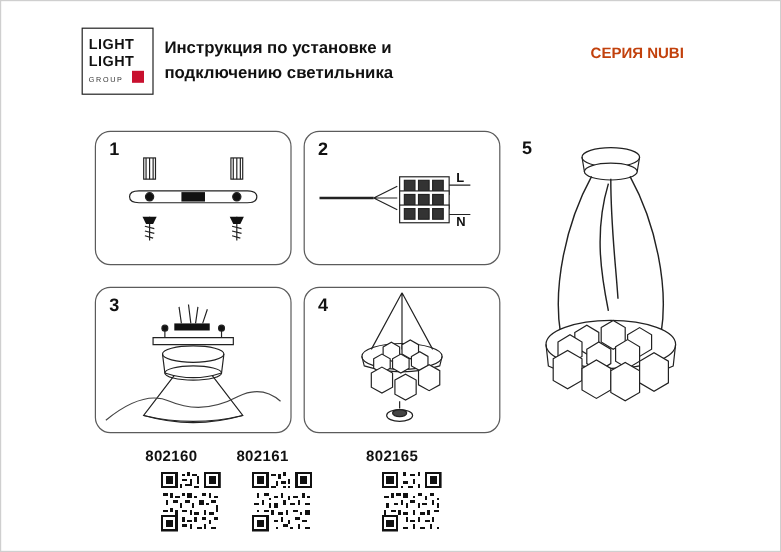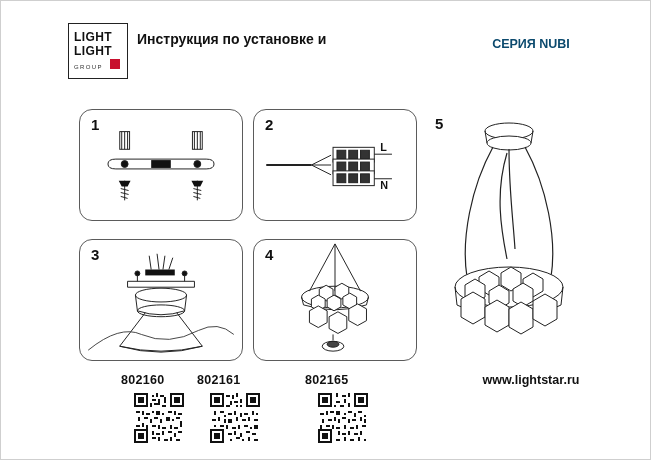--- a/index.html
+++ b/index.html
@@ -80,21 +80,21 @@
   }
   .series {
     position: absolute;
     left: 430px;
     top: 32px;
     width: 200px;
     text-align: center;
     font-size: 12.5px;
     font-weight: bold;
     line-height: 23px;
-    color: #0c4a6e;
+    color: #c2410c;
   }
 
   
   .panel {
     position: absolute;
     border: 1px solid #5b5b5b;
     border-radius: 13px;
     box-sizing: border-box;
     background: #fff;
   }
@@ -160,20 +160,21 @@
 
     <div class="logo">
       <div class="l1">LIGHT</div>
       <div class="l2">LIGHT</div>
       <div class="l3">GROUP</div>
       <div class="dot"></div>
     </div>
 
     <div class="title">
       <div>Инструкция по установке и</div>
+      <div>подключению светильника</div>
     </div>
 
     <div class="series">
       <div>СЕРИЯ NUBI</div>
     </div>
   </div>
 
   <div class="panel" id="panel1">
     <div class="num">1</div>
     <svg class="art" viewBox="0 0 164 112">
@@ -521,15 +522,14 @@
               <rect x="16" y="23" width="2" height="1"></rect>
             <rect x="20" y="22" width="1" height="2"></rect>
               <rect x="23" y="23" width="1" height="1"></rect>
           </g>
         </svg>
       </div>
     </div>
 
   </div>
 
-  <div class="site">www.lightstar.ru</div>
 
 </div>
 
 </body></html>

